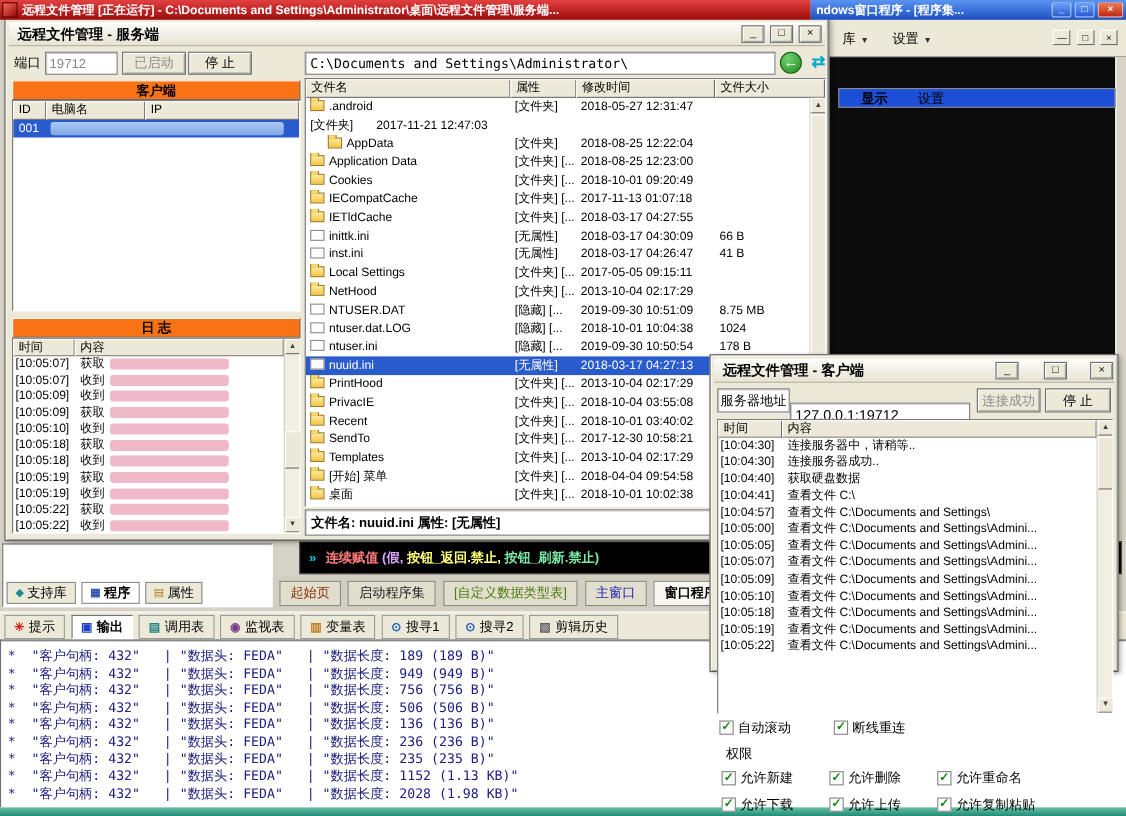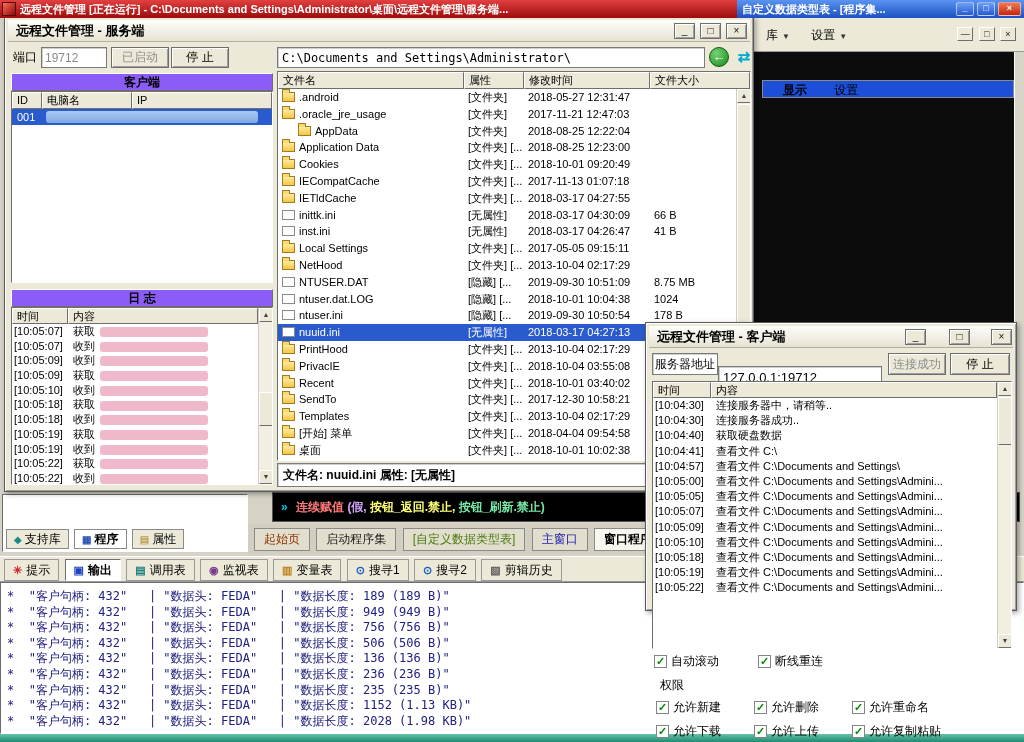--- a/index.html
+++ b/index.html
@@ -9,21 +9,21 @@
 .abs{position:absolute;}
 .bold{font-weight:bold;}
 .mono{font-family:"DejaVu Sans Mono",monospace;}
 .inb{border:1px solid;border-color:#6e6e6e #fff #fff #6e6e6e;}
 .edit{background:#fff;border:1px solid #7a7a7a;box-shadow:inset 1px 1px 0 #cfcfcf;}
 .btn{background:#ece9d8;border:1px solid #6e6e6e;box-shadow:inset 1px 1px 0 #fff,inset -1px -1px 0 #9e9e9e;text-align:center;font-size:12px;line-height:18px;}
 .btn.dis{color:#8c8c8c;}
 .win{background:#ece9d8;border:1px solid #5a5a5a;box-shadow:inset 1px 1px 0 #fff,inset -1px -1px 0 #9e9e9e,2px 2px 5px rgba(0,0,0,.35);}
 .wtitle{position:absolute;left:3px;top:3px;right:3px;height:22px;background:linear-gradient(180deg,#fdfdfa,#e7e3d3);border-bottom:1px solid #b5b1a2;font-weight:bold;font-size:13px;line-height:21px;padding-left:8px;white-space:nowrap;overflow:hidden;}
 .wbtn{position:absolute;top:6px;width:21px;height:16px;background:#ece9d8;border:1px solid #6e6e6e;box-shadow:inset 1px 1px 0 #fff,inset -1px -1px 0 #9e9e9e;font-size:10px;line-height:13px;text-align:center;color:#111;}
-.grp-h{height:18px;background:#8b5cf6;border:1px solid;border-color:#fff #6e6e6e #6e6e6e #fff;text-align:center;font-weight:bold;font-size:12px;line-height:16px;}
+.grp-h{height:18px;background:#f97316;border:1px solid;border-color:#fff #6e6e6e #6e6e6e #fff;text-align:center;font-weight:bold;font-size:12px;line-height:16px;}
 .tbl{position:absolute;background:#fff;border:1px solid;border-color:#6e6e6e #fff #fff #6e6e6e;overflow:hidden;}
 .thead{overflow:hidden;height:17px;white-space:nowrap;}
 .th{float:left;height:17px;background:#ece9d8;border:1px solid;border-color:#fff #6e6e6e #6e6e6e #fff;font-size:11px;line-height:14px;padding-left:4px;overflow:hidden;white-space:nowrap;}
 .sb{position:absolute;width:14px;background:#f2efe2;border-left:1px solid #d0ccc0;}
 .sbb{position:absolute;left:0;width:14px;height:14px;background:#ece9d8;border:1px solid;border-color:#fff #6e6e6e #6e6e6e #fff;font-size:7px;line-height:11px;text-align:center;color:#404040;}
 .sbt{position:absolute;left:0;width:14px;background:#ece9d8;border:1px solid;border-color:#fff #6e6e6e #6e6e6e #fff;}
 .frow{height:16.8px;font-size:11px;line-height:16.8px;white-space:nowrap;overflow:hidden;}
 .frow.selected{background:#2a5bcd;color:#fff;}
 .fc{float:left;overflow:hidden;white-space:nowrap;padding-left:4px;height:100%;}
 .ficon{display:inline-block;width:13px;height:10px;background:#fdfdfd;border:1px solid #8a8a8a;margin-right:4px;vertical-align:-1px;position:relative;}
@@ -55,21 +55,21 @@
 <body>
 
 <div id="screen">
 
   <div class="abs" style="left:0;top:0;width:1024px;height:18px;z-index:10;">
     <div class="abs" style="left:0;top:0;width:737px;height:18px;background:linear-gradient(180deg,#e24040,#9c0c0c);color:#fff;">
       <span class="abs" style="left:2px;top:2px;width:14px;height:14px;background:linear-gradient(135deg,#ff6a5a,#8c0a0a);border:1px solid #5a0505;"></span>
       <span class="abs bold" style="left:20px;top:2px;font-size:11px;white-space:nowrap;overflow:hidden;width:700px;">远程文件管理 [正在运行] - C:\Documents and Settings\Administrator\桌面\远程文件管理\服务端...</span>
     </div>
     <div class="abs" style="left:737px;top:0;width:287px;height:18px;background:linear-gradient(180deg,#5a94f2,#1c50c0);color:#fff;">
-      <span class="abs bold" style="left:5px;top:2px;font-size:11px;white-space:nowrap;">自定义数据类型表 - [程序集...</span>
+      <span class="abs bold" style="left:5px;top:2px;font-size:11px;white-space:nowrap;">ndows窗口程序 - [程序集...</span>
     </div>
     <span class="tbbtn" style="left:956px;width:18px;background:linear-gradient(180deg,#6aa0f8,#2a5ad0);"><span>_</span></span>
     <span class="tbbtn" style="left:977px;width:18px;background:linear-gradient(180deg,#6aa0f8,#2a5ad0);"><span>□</span></span>
     <span class="tbbtn" style="left:998px;width:23px;background:linear-gradient(180deg,#f07850,#c02812);"><span>×</span></span>
   </div>
 
   <div class="abs" style="left:645px;top:18px;width:379px;height:34px;background:#ece9d8;border-bottom:1px solid #9a9a9a;">
     <div class="abs" style="left:112px;top:6px;">
       
     
@@ -334,21 +334,20 @@
       <div style="position:absolute;left:0;top:17px;right:14px;bottom:0;overflow:hidden;">
 
           <div class="frow">
             <span class="fc" style="width:186px;"><i class="ficon folder"></i><span>.android</span></span>
             <span class="fc" style="width:60px;">[文件夹]</span>
             <span class="fc" style="width:126px;">2018-05-27 12:31:47</span>
             <span class="fc" style="width:80px;"></span>
           </div>
 
           <div class="frow">
-            <span class="fc" style="width:186px;"><i class="ficon folder"></i><span>.oracle_jre_usage</span></span>
             <span class="fc" style="width:60px;">[文件夹]</span>
             <span class="fc" style="width:126px;">2017-11-21 12:47:03</span>
             <span class="fc" style="width:80px;"></span>
           </div>
 
           <div class="frow">
             <span class="fc" style="width:186px;padding-left:20px;"><i class="ficon folder"></i><span>AppData</span></span>
             <span class="fc" style="width:60px;">[文件夹]</span>
             <span class="fc" style="width:126px;">2018-08-25 12:22:04</span>
             <span class="fc" style="width:80px;"></span>

